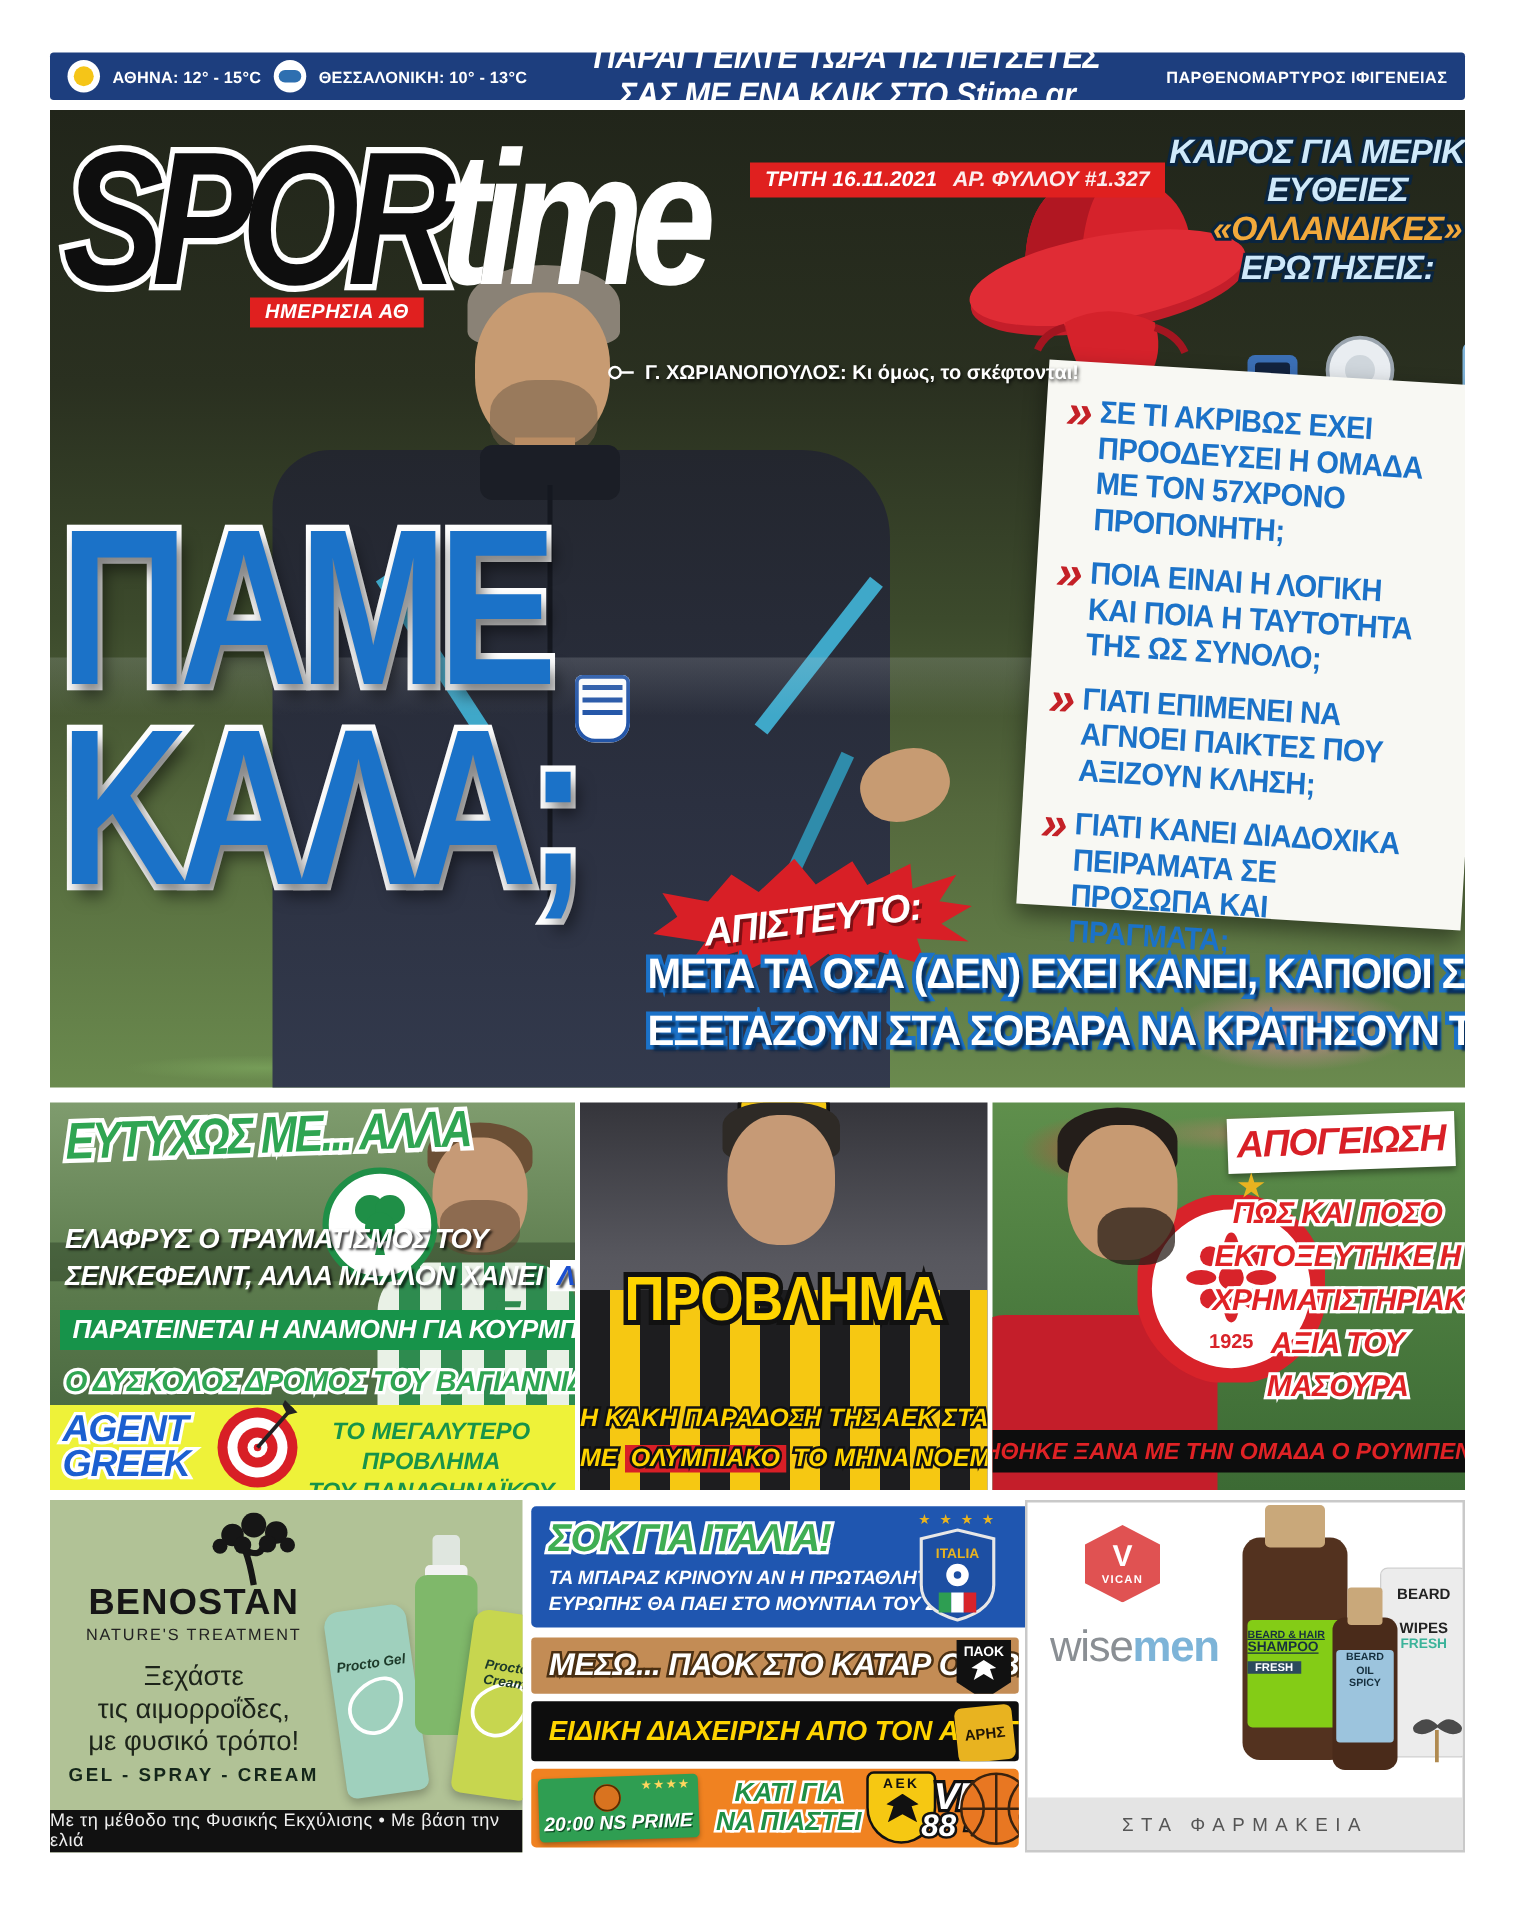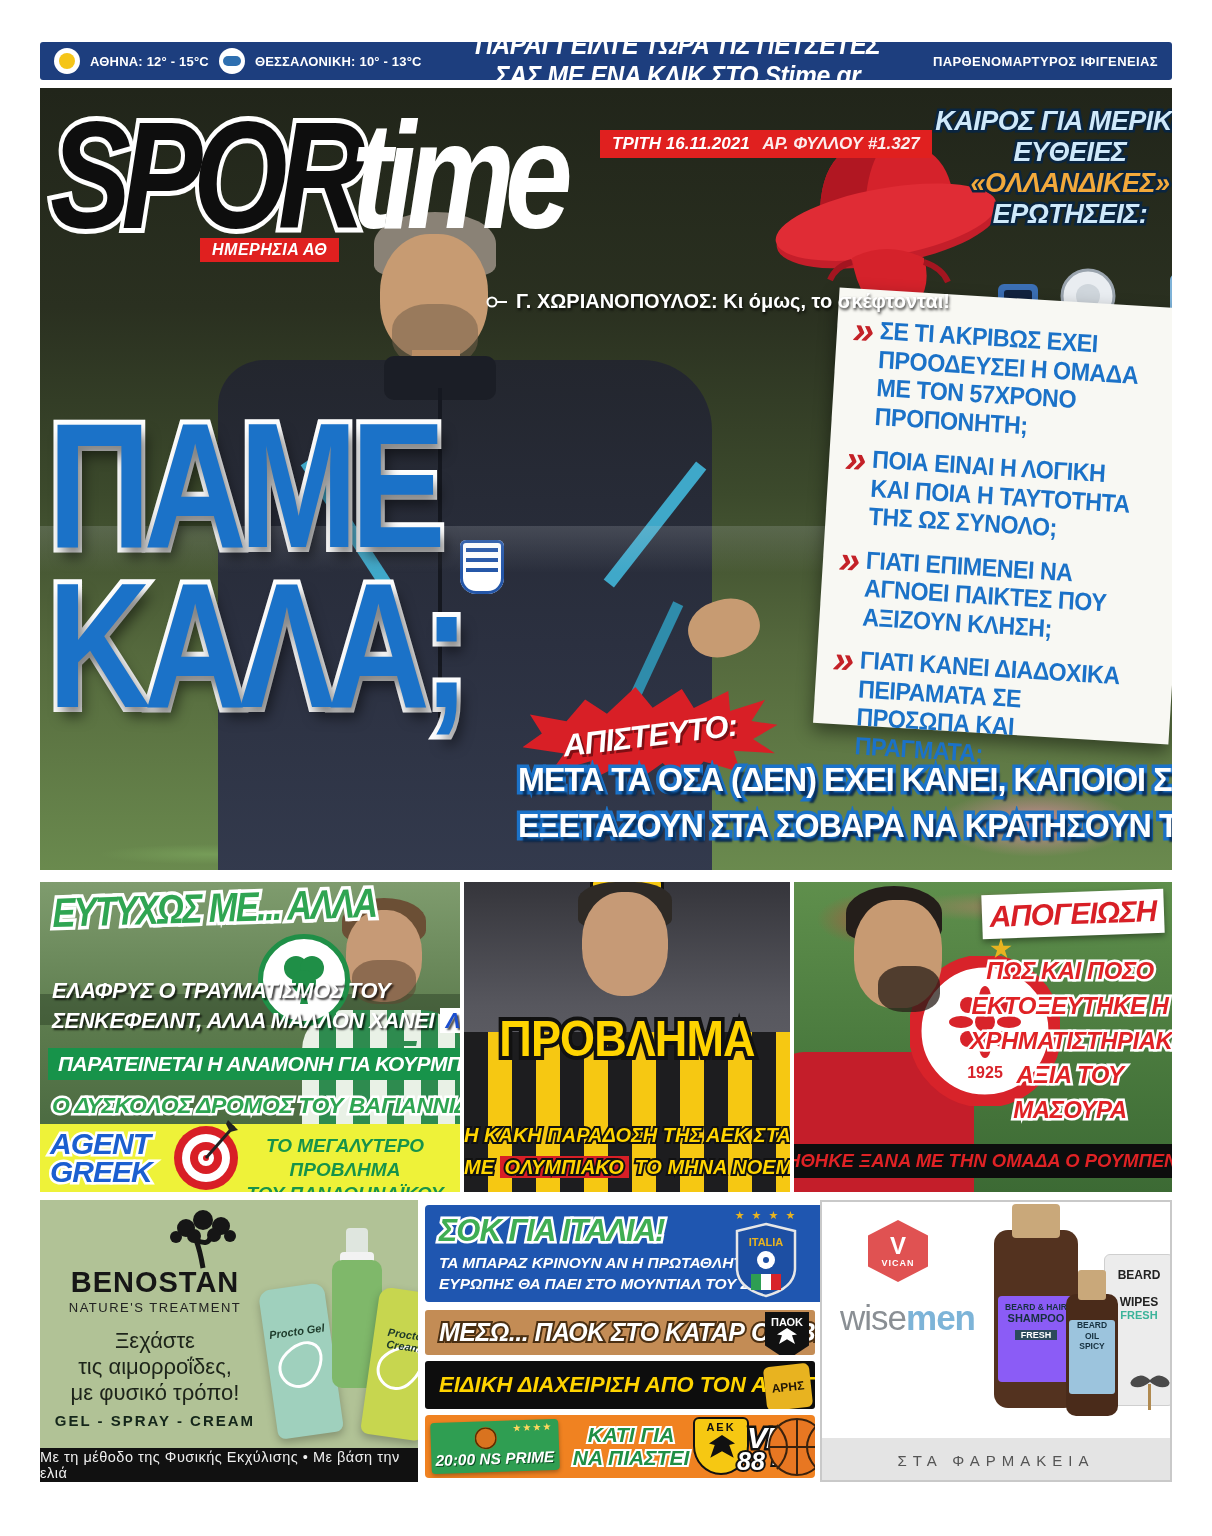--- a/index.html
+++ b/index.html
@@ -47,22 +47,22 @@
   .collar{left:344px;top:268px;width:112px;height:44px;background:#1b1e26;border-radius:10px;}
   .zip{left:398px;top:300px;width:4px;height:330px;background:#151820;}
   .teal1{left:232px;top:430px;width:150px;height:13px;background:#3fa8c9;transform:rotate(57deg);}
   .teal2{left:540px;top:430px;width:150px;height:13px;background:#3fa8c9;transform:rotate(-52deg);}
   .teal3{left:560px;top:560px;width:110px;height:11px;background:#2f8cab;transform:rotate(-65deg);}
   .emblem{left:420px;top:452px;width:44px;height:54px;background:#fff;border-radius:6px 6px 16px 16px;
           box-shadow:inset 0 0 0 3px #2456a8;}
   .emblem i{position:absolute;left:6px;width:32px;height:4px;background:#2456a8;}
   .hand{left:648px;top:512px;width:72px;height:56px;background:#c79b72;border-radius:46%;transform:rotate(-18deg);}
 
-  .kicker{left:446px;top:202px;z-index:5;color:#fff;font-weight:bold;font-size:20px;
-          text-shadow:1px 2px 3px rgba(0,0,0,.8);display:flex;align-items:center;gap:8px;}
+  .kicker{left:446px;top:202px;z-index:5;color:#fff;font-weight:bold;font-size:16px;
+          text-shadow:1px 2px 3px rgba(0,0,0,.8);display:flex;gap:8px;}
 
   
   .hat{left:726px;top:2px;z-index:3;}
 
   
   .intro{left:880px;top:18px;width:300px;z-index:4;text-align:center;font-weight:bold;font-style:italic;
          font-size:27px;line-height:1.15;color:#cfe9fa;-webkit-text-stroke:5px #0a2540;paint-order:stroke fill;
          letter-spacing:-.5px;}
   .intro .nl{color:#f2a93b;margin-top:20px;}
 
@@ -239,22 +239,22 @@
   .vican .v{font-size:24px;font-weight:bold;line-height:1;}
   .vican .nm{font-size:9px;font-weight:bold;letter-spacing:1px;}
   .wm{left:18px;top:96px;font-size:35px;letter-spacing:-1px;}
   .wm .w1{color:#8a8f94;} .wm .w2{color:#7db4d8;font-weight:bold;}
   .wmtxt{left:20px;top:146px;color:#222;font-size:19px;line-height:1.35;}
   .wmtxt .bb{font-weight:bold;font-size:22px;letter-spacing:.5px;}
   .wfoot{left:0;top:236px;width:100%;height:44px;background:#e4e4e4;display:flex;align-items:center;
      justify-content:center;color:#555;font-size:15px;letter-spacing:6px;}
   .shampoo{left:172px;top:28px;width:84px;height:178px;background:#53321f;border-radius:14px;}
   .shampoo .cap{position:absolute;left:18px;top:-26px;width:48px;height:34px;background:#c9a87a;border-radius:4px;}
-  .shampoo .lbl{position:absolute;left:4px;top:66px;width:76px;height:86px;background:#8b5cf6;border-radius:4px;
-     text-align:center;color:#16303f;}
+  .shampoo .lbl{position:absolute;left:4px;top:66px;width:76px;height:86px;background:#84cc16;border-radius:4px;
+     color:#16303f;text-decoration:underline;}
   .shampoo .lbl .s1{font-size:8.5px;font-weight:bold;margin-top:6px;}
   .shampoo .lbl .s2{font-size:11px;font-weight:bold;}
   .shampoo .lbl .s3{font-size:9px;font-weight:bold;color:#fff;background:#2c4a5c;display:inline-block;padding:0 6px;margin-top:3px;}
   .oilb{left:244px;top:92px;width:52px;height:122px;background:#4a2b1a;border-radius:10px;z-index:2;}
   .oilb .cap{position:absolute;left:12px;top:-24px;width:28px;height:30px;background:#c9a87a;border-radius:3px;}
   .oilb .lbl{position:absolute;left:3px;top:26px;width:46px;height:74px;background:#9cc4dd;border-radius:3px;
      text-align:center;color:#16303f;font-weight:bold;}
   .oilb .lbl div{font-size:8.5px;line-height:1.25;}
   .wipes{left:282px;top:52px;width:68px;height:150px;background:#ececec;border:1px solid #cfcfcf;border-radius:6px;
      text-align:center;color:#222;}

